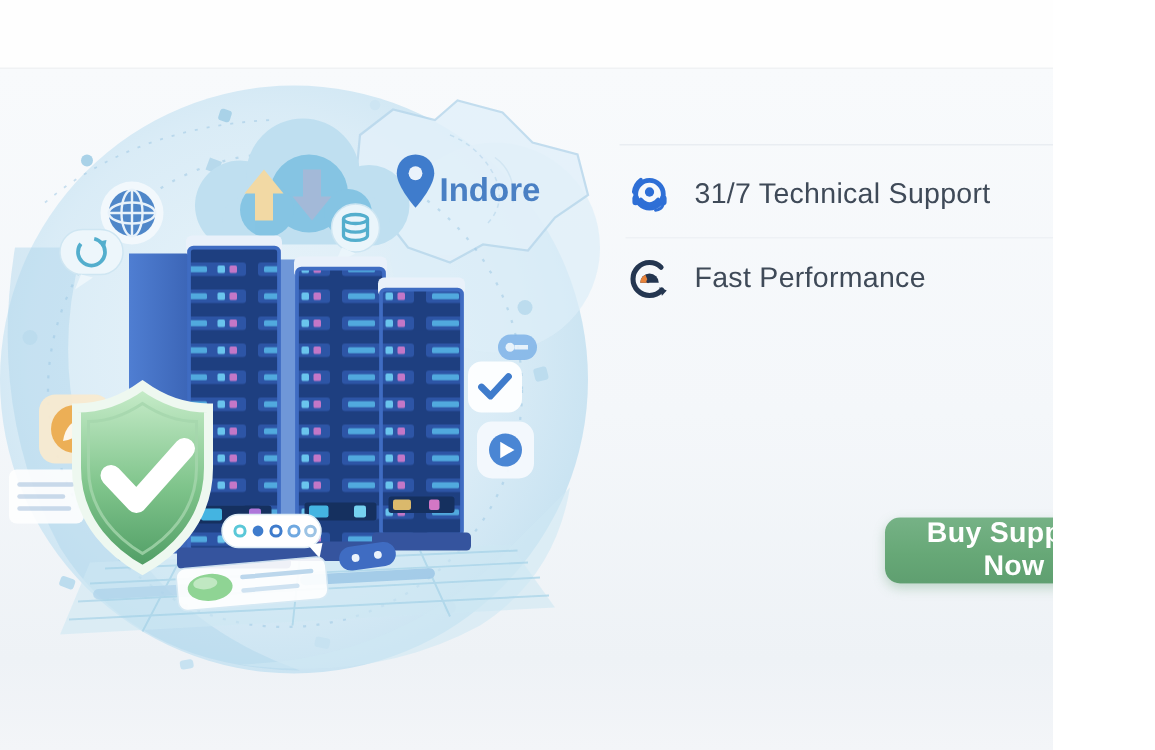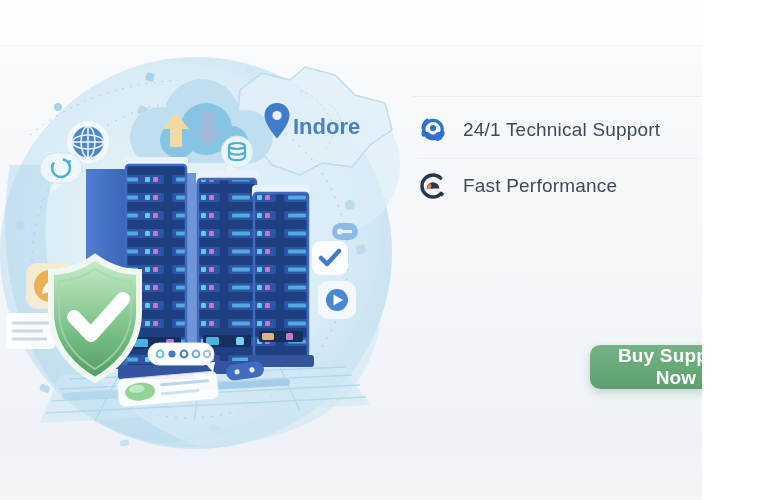--- a/index.html
+++ b/index.html
@@ -260,21 +260,21 @@
               <circle cx="15" cy="14.5" r="9.2" stroke-width="3.2"></circle>
               <path d="M9.2 18.5 q5.8 6 11.6 0" stroke-width="3.4" stroke-linecap="round"></path>
               <path d="M4.6 13 a11.5 11.5 0 0 1 4.6 -8.2" stroke-width="2.6" stroke-linecap="round"></path>
             </g>
             <circle cx="15" cy="13" r="3.1" fill="#2e6fd6"></circle>
             <rect x="3.6" y="15.2" width="4.4" height="6.6" rx="2.2" fill="#2e6fd6"></rect>
             <rect x="22" y="15.2" width="4.4" height="6.6" rx="2.2" fill="#2e6fd6"></rect>
             <path d="M24 21.5 q-1 3.2 -5 3.6" fill="none" stroke="#2e6fd6" stroke-width="2" stroke-linecap="round"></path>
           </svg>
         </span>
-        <span class="f-label">24/1 Technical Support</span>
+        <span class="f-label">31/7 Technical Support</span>
       </li>
 
       <li class="feature">
         <span class="f-icon">
           <svg width="30" height="30" viewBox="0 0 30 30">
             <circle cx="15" cy="15" r="11" fill="none" stroke="#243650" stroke-width="3.4" stroke-dasharray="52 17" stroke-dashoffset="-8" stroke-linecap="round"></circle>
             <path d="M8.8 17.5 a6.2 6.2 0 0 1 12.4 0 z" fill="#243650"></path>
             <path d="M8.8 17.5 a6.2 6.2 0 0 1 3.4 -5.4 l2.4 5.4 z" fill="#e8833a"></path>
             <rect x="14" y="12" width="2.2" height="6" rx="1.1" fill="#243650" transform="rotate(35 15 15)"></rect>
             <path d="M21.5 20.5 l5 2.2 -3.2 3.4 z" fill="#243650"></path>

